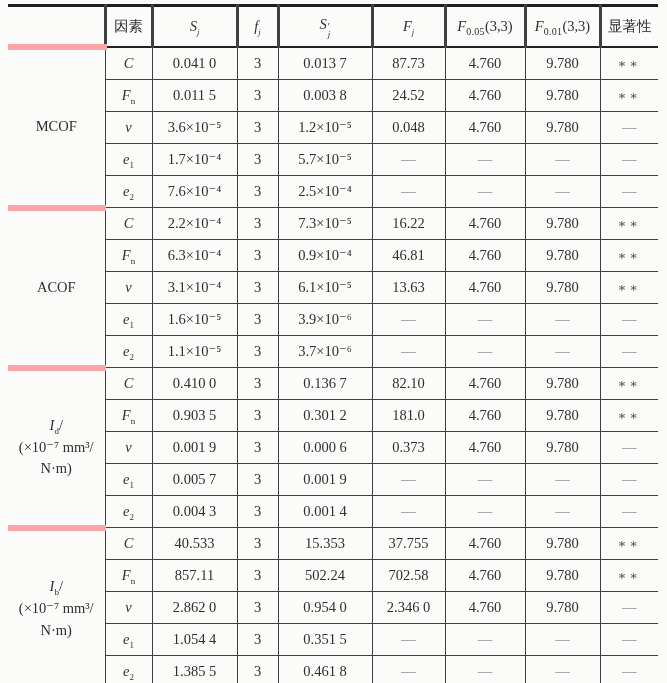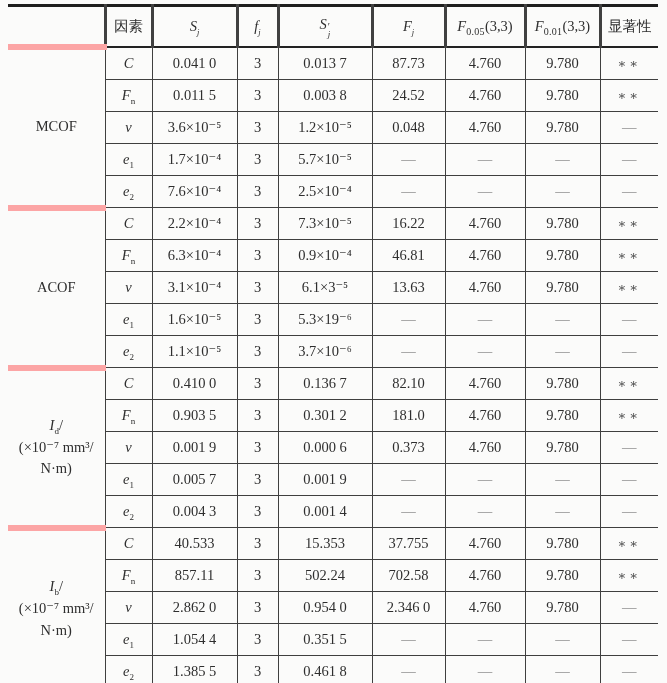--- a/index.html
+++ b/index.html
@@ -166,31 +166,31 @@
           <td>0.9×10⁻⁴</td>
           <td>46.81</td>
           <td>4.760</td>
           <td>9.780</td>
           <td class="sig">∗∗</td>
         </tr>
         <tr>
           <td class="factor-cell"><span class="it">v</span></td>
           <td>3.1×10⁻⁴</td>
           <td>3</td>
-          <td>6.1×3⁻⁵</td>
+          <td>6.1×10⁻⁵</td>
           <td>13.63</td>
           <td>4.760</td>
           <td>9.780</td>
           <td class="sig">∗∗</td>
         </tr>
         <tr>
           <td class="factor-cell"><span class="it">e</span><sub>1</sub></td>
           <td>1.6×10⁻⁵</td>
           <td>3</td>
-          <td>5.3×19⁻⁶</td>
+          <td>3.9×10⁻⁶</td>
           <td class="dash">—</td>
           <td class="dash">—</td>
           <td class="dash">—</td>
           <td class="dash">—</td>
         </tr>
         <tr>
           <td class="factor-cell"><span class="it">e</span><sub>2</sub></td>
           <td>1.1×10⁻⁵</td>
           <td>3</td>
           <td>3.7×10⁻⁶</td>

